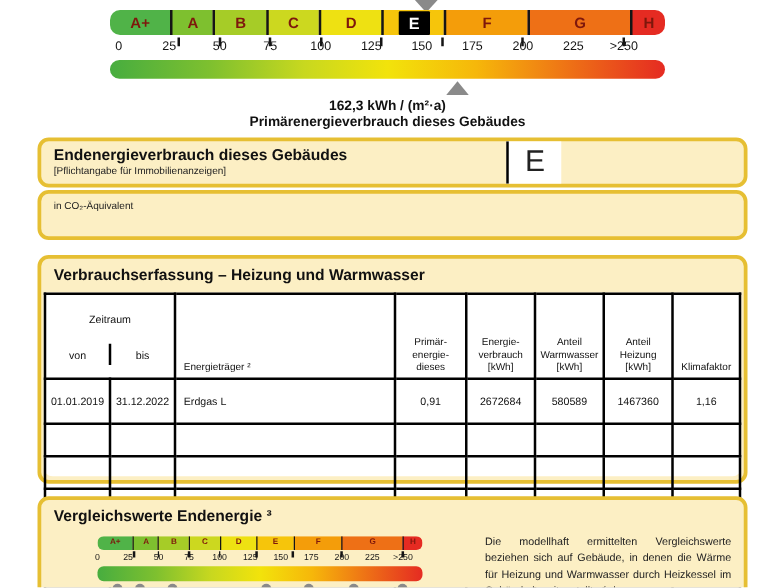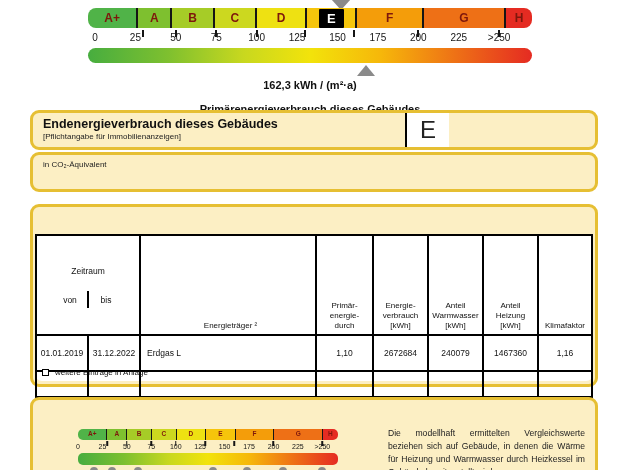--- a/index.html
+++ b/index.html
@@ -21,21 +21,21 @@
   .gbar { background:linear-gradient(90deg,#47ad3f 0%,#7ec02f 18%,#c8d81f 35%,#f2e30b 50%,#f6b70a 66%,#ee7016 83%,#e52b22 100%); }
   .top-scale .gbar { position:absolute; top:48px; left:0; width:100%; height:15px; border-radius:8px; }
   .marker-down { position:absolute; top:-1px; left:7px; width:0; height:0; margin-left:7px;
                  border-left:10px solid transparent; border-right:10px solid transparent;
                  border-top:11px solid var(--marker-gray,#8a8a8a); transform:translateX(-50%); }
   .marker-up { position:absolute; top:65px; left:7px; width:0; height:0; margin-left:7px;
                border-left:9px solid transparent; border-right:9px solid transparent;
                border-bottom:11px solid var(--marker-gray,#8a8a8a); transform:translateX(-50%); }
   .scale-caption { position:absolute; top:79px; left:0; width:100%; text-align:center; }
   .scale-caption .cap-value { font-size:11px; font-weight:bold; }
-  .scale-caption .cap-label { font-size:11px; font-weight:bold; margin-top:12px; }
+  .scale-caption .cap-label { font-size:11px; font-weight:bold; margin-top:1px; }
 
   
   .info-box { position:absolute; left:30px; width:568px; height:40px;
               background:var(--box-fill,#fcefc4); border:3px solid var(--box-border,#e6bf33);
               border-radius:9px; display:flex; overflow:hidden; }
   .box1 { top:110px; } .box2 { top:152px; }
   .box-titles { flex:0 0 372px; padding:4px 6px 0 10px; }
   .box-title { font-size:12.5px; font-weight:bold; }
   .box-sub { font-size:8px; margin-top:1px; color:#222; }
   .grade-cell { flex:0 0 44px; background:#fff; border-left:2px solid #000; display:flex;
@@ -47,25 +47,25 @@
   .section { position:absolute; left:30px; width:568px; background:var(--box-fill,#fcefc4);
              border:3px solid var(--box-border,#e6bf33); border-radius:9px; }
   .section-title { font-size:12.5px; font-weight:bold; padding:6px 0 0 10px; }
   .table-section { top:204px; height:183px; }
 
   .table-white { position:absolute; left:2px; right:2px; top:27px; bottom:3px; background:#fff; border-radius:0 0 7px 7px; }
   .vtable { width:100%; border-collapse:collapse; table-layout:fixed; }
   .vtable th, .vtable td { border:2px solid #000; }
   .vtable th { height:38px; vertical-align:bottom; font-weight:normal; font-size:8px;
                text-align:center; white-space:pre-line; line-height:1.25; padding:2px 1px 3px; }
-  .vtable th.th-left { text-align:center; padding-left:6px; }
+  .vtable th.th-left { text-align:left; padding-left:6px; }
   .vtable td { height:15px; font-size:8.5px; text-align:center; padding:12px 2px; }
   .vtable tr.data-row td { height:17px; }
   .vtable td:nth-child(3) { text-align:left; padding-left:6px; }
-  .zcell { padding:16px !important; vertical-align:top !important; }
+  .zcell { padding:0 !important; vertical-align:top !important; }
   .zt-top { height:19px; display:flex; align-items:center; justify-content:center; font-size:8.5px; }
   .zt-bot { height:17px; display:flex; }
   .zt-bot span { flex:1; display:flex; align-items:flex-end; justify-content:center; padding-bottom:2px; font-size:8.5px; }
   .zt-bot span + span { border-left:2px solid #000; }
   .checkbox-row { position:absolute; left:0; right:0; bottom:1px; height:16px; display:flex; align-items:center; gap:6px; padding-left:7px; }
   .checkbox { width:7px; height:7px; border:1px solid #000; background:#fff; display:inline-block; }
   .checkbox-label { font-size:8px; }
 
   
   .compare-section { top:397px; height:96px; }
@@ -156,20 +156,21 @@
     <div class="grade-cell">E</div>
   </div>
 
   <div class="info-box box2">
     <div class="box-titles">
       <div class="box-sub">in CO₂-Äquivalent</div>
     </div>
   </div>
 
   <div class="section table-section">
+    <div class="section-title">Verbrauchserfassung – Heizung und Warmwasser</div>
     <div class="table-white">
       <table class="vtable">
         <colgroup>
           <col style="width:52px">
             <col style="width:52px">
             <col style="width:176px">
           <col style="width:57px">
             <col style="width:55px">
             <col style="width:55px">
           <col style="width:55px">
@@ -180,41 +181,41 @@
           <th class="zcell" colspan="2">
             <div class="zt-top">Zeitraum</div>
             <div class="zt-bot">
               <span>von</span>
               <span>bis</span>
             </div>
           </th>
           <th class="th-left">Energieträger ²</th>
           <th>Primär-
 energie-
-durch</th>
+dieses</th>
           <th>Energie-
 verbrauch
 [kWh]</th>
           <th>Anteil
 Warmwasser
 [kWh]</th>
           <th>Anteil
 Heizung
 [kWh]</th>
           <th>Klimafaktor</th>
         </tr>
         </thead>
         <tbody>
             <tr class="data-row">
               <td>01.01.2019</td>
               <td>31.12.2022</td>
               <td>Erdgas L</td>
-              <td>1,10</td>
+              <td>0,91</td>
               <td>2672684</td>
-              <td>240079</td>
+              <td>580589</td>
               <td>1467360</td>
               <td>1,16</td>
             </tr>
             <tr class="empty-row">
               <td></td>
               <td></td>
               <td></td>
               <td></td>
               <td></td>
               <td></td>
@@ -256,28 +257,25 @@
               <td></td>
               <td></td>
               <td></td>
               <td></td>
               <td></td>
               <td></td>
               <td></td>
             </tr>
           </tbody>
       </table>
-      <div class="checkbox-row">
-        <span class="checkbox"></span>
-        <span class="checkbox-label">weitere Einträge in Anlage</span>
-      </div>
     </div>
   </div>
 
   <div class="section compare-section">
+    <div class="section-title">Vergleichswerte Endenergie ³</div>
     <div class="mini-scale">
       <div class="bands">
           <div class="band" style="flex: 30 0 0px; background: rgb(80, 179, 72);">
             <span>A+</span>
           </div>
           <div class="band" style="flex: 20 0 0px; background: rgb(126, 192, 47);">
             <span>A</span>
           </div>
           <div class="band" style="flex: 25 0 0px; background: rgb(166, 204, 39);">
             <span>B</span>

